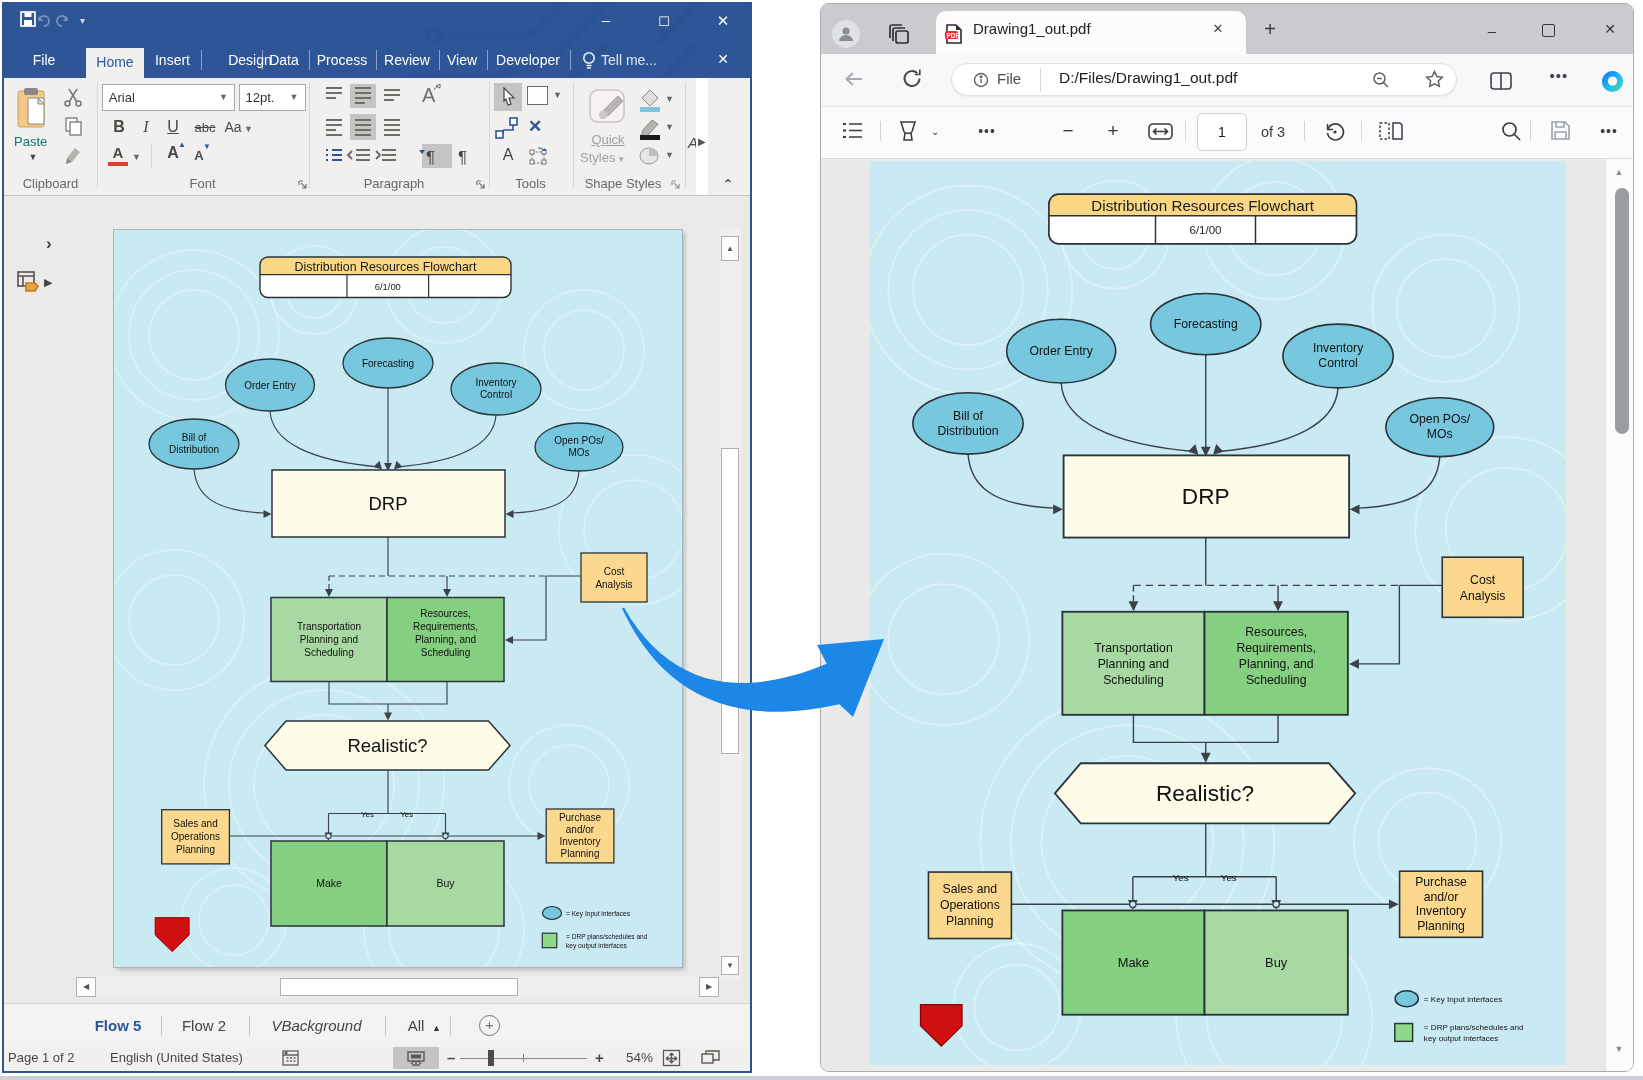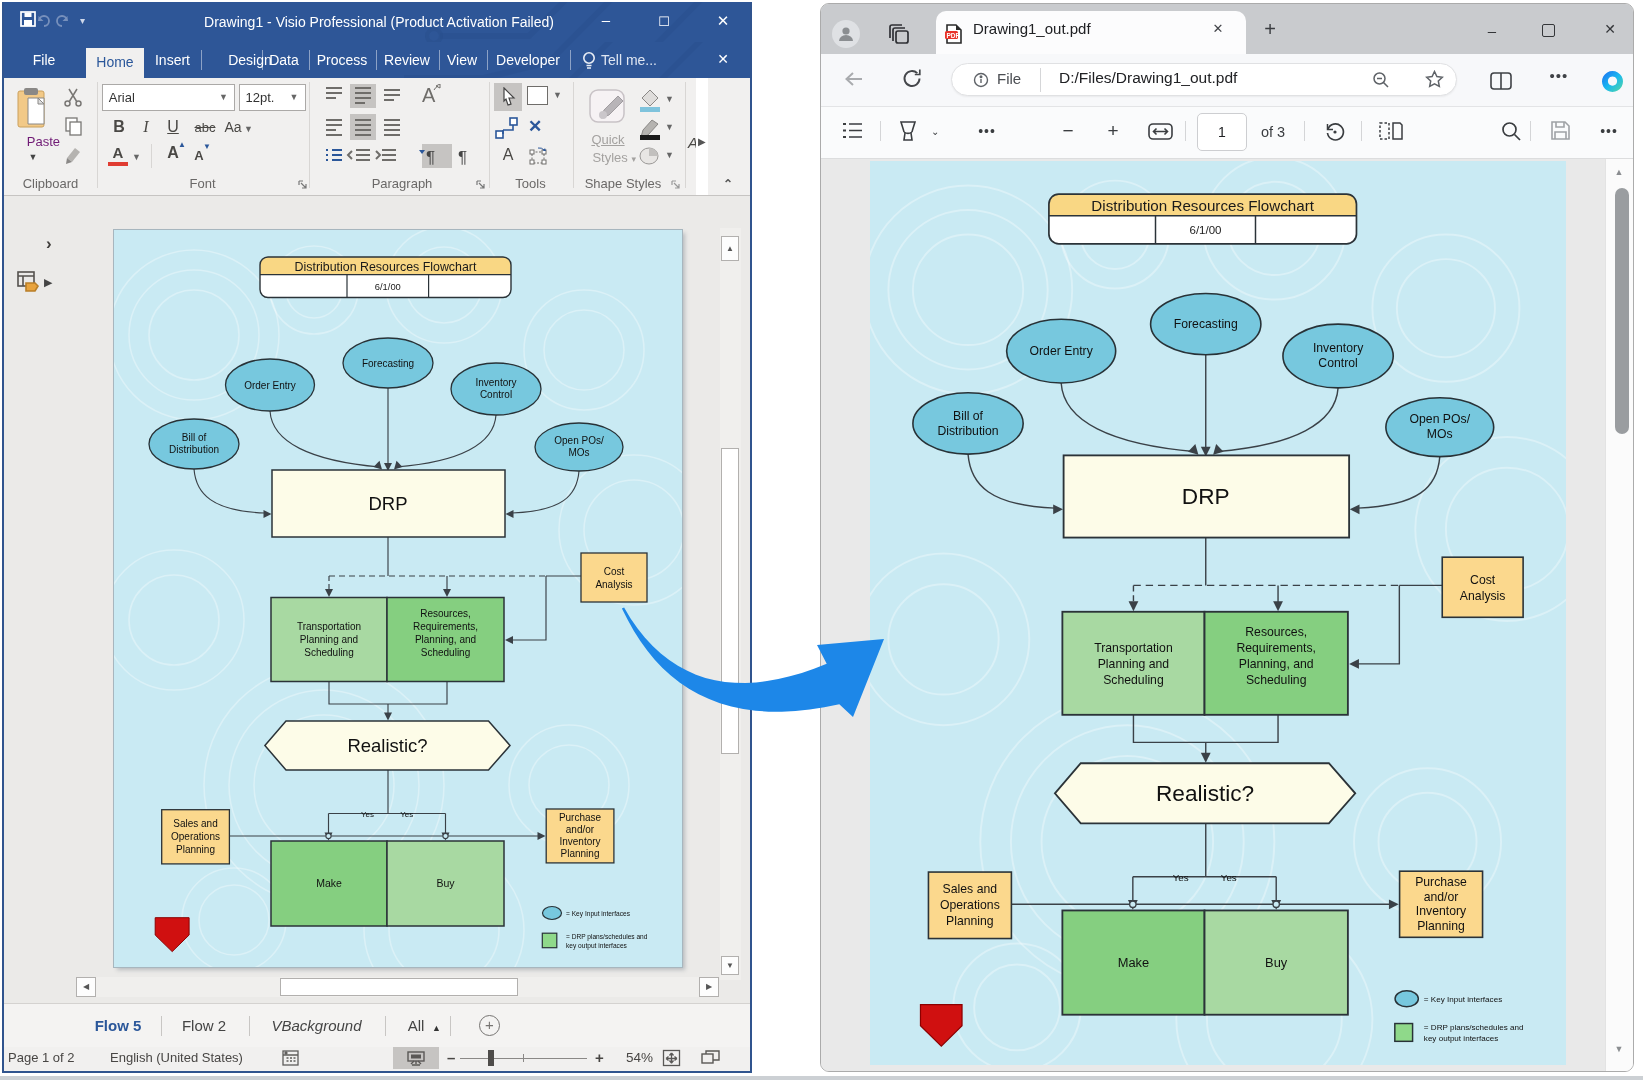--- a/index.html
+++ b/index.html
@@ -198,21 +198,20 @@
      <rect x="4.5" y="1.5" width="7" height="4.5" fill="#fff"></rect>
      <rect x="4" y="9" width="8" height="6" fill="#fff"></rect>
    </svg>
    <svg class="abs" style="left:33px;top:9px" width="32" height="16" viewBox="0 0 32 16" fill="none" stroke="#9fb0d0" stroke-width="1.8" opacity="0.65">
      <path d="M2,10 a5,5 0 1 1 5,5"></path>
         <path d="M1.5,5 l0,5 5,0" fill="#9fb0d0" stroke="none"></path>
      <path d="M30,10 a5,5 0 1 0 -5,5"></path>
         <path d="M30.5,5 l0,5 -5,0" fill="#9fb0d0" stroke="none"></path>
    </svg>
    <div class="abs" style="left:76px;top:13px;color:#cdd7ea;font-size:10px;">▾</div>
-   <div class="abs" style="left:130px;top:0;width:490px;height:40px;line-height:40px;text-align:center;color:#ffffff;font-size:14px;white-space:nowrap;">Drawing1 - Visio Professional (Product Activation Failed)</div>
    <div class="abs" style="left:585px;top:0;width:34px;height:40px;color:#fff;font-size:15px;text-align:center;line-height:36px;">–</div>
    <div class="abs" style="left:643px;top:0;width:34px;height:40px;color:#fff;font-size:13px;text-align:center;line-height:40px;">☐</div>
    <div class="abs" style="left:702px;top:0;width:34px;height:40px;color:#fff;font-size:15px;text-align:center;line-height:38px;">✕</div>
  </div>
  <div id="vtabs">
    <svg class="abs" style="left:0;top:0" width="746" height="36" viewBox="0 40 746 36">
      <g stroke="#284e8c" stroke-width="6" fill="none" opacity="0.4">
        <path d="M400,76 L480,76 M480,76 L545,60 L640,-36"></path>
        <path d="M545,100 L635,10"></path>
        <path d="M635,100 L725,10"></path>
@@ -242,21 +241,21 @@
    <div class="abs" style="left:702px;top:0;width:34px;height:36px;color:#fff;font-size:14px;text-align:center;line-height:34px;">✕</div>
  </div>
  <div id="vribbon">
   
   <svg class="abs" style="left:10px;top:8px" width="38" height="48" viewBox="0 0 38 48">
     <rect x="4" y="5" width="26" height="36" rx="2" fill="#f2c987" stroke="#caa05c"></rect>
     <rect x="10" y="2" width="14" height="7" rx="2" fill="#8a8886"></rect>
     <path d="M14,12 h16 v26 h-16 z" fill="#fff" stroke="#8a8886"></path>
     <path d="M24,12 l6,6 h-6 z" fill="#dcdcdc" stroke="#8a8886"></path>
   </svg>
-  <div class="abs" style="left:10px;top:56px;width:38px;text-align:right;font-size:13px;color:#701a75;margin-left:8px;">Paste</div>
+  <div class="abs" style="left:10px;top:56px;width:38px;text-align:left;font-size:13px;color:#0f766e;">Paste</div>
   <div class="abs" style="left:18px;top:74px;width:22px;text-align:center;font-size:9px;color:#444;">▼</div>
   <svg class="abs" style="left:59px;top:9px" width="22" height="20" viewBox="0 0 22 20" stroke="#797774" fill="none" stroke-width="1.5">
     <path d="M6,2 L14,15 M14,2 L6,15"></path>
         <circle cx="4.5" cy="16.5" r="2.5"></circle>
         <circle cx="15.5" cy="16.5" r="2.5"></circle>
   </svg>
   <svg class="abs" style="left:60px;top:38px" width="20" height="21" viewBox="0 0 20 21" fill="#fff" stroke="#797774" stroke-width="1.3">
     <rect x="2" y="2" width="11" height="13"></rect>
         <rect x="6" y="6" width="11" height="13"></rect>
   </svg>
@@ -307,21 +306,21 @@
       <path d="M60,66 h14 M60,71 h14 M60,76 h14"></path>
           <path d="M54,67 l4,4 -4,4" fill="none"></path>
     </g>
     <text x="100" y="18" font-size="20" fill="#6f6d6a" font-family="Liberation Sans">A</text>
     <path d="M114,2 l4,-2 0,4 z M112,6 a9,9 0 0 1 4,-4" stroke="#6f6d6a" fill="none"></path>
     <rect x="100" y="60" width="30" height="24" fill="#c6c4c2"></rect>
     <text x="104" y="79" font-size="17" fill="#444" font-family="Liberation Sans">¶</text>
     <path d="M101,63 l0,14 M99,66 l3,4 3,-4" stroke="none" fill="#2b579a" transform="translate(-2,0)"></path>
     <text x="136" y="79" font-size="17" fill="#444" font-family="Liberation Sans">¶</text>
   </svg>
-  <div class="rlabel" style="left:318px;width:160px;">Paragraph</div>
+  <div class="rlabel" style="left:310px;width:160px;">Paragraph</div>
   <svg class="abs" style="left:471px;top:101px" width="12" height="12" viewBox="0 0 12 12" stroke="#777" fill="none">
         <path d="M2,2 h4 M2,2 v4 M4,4 l5,5 M9,5 v4 h-4" stroke-width="1.2"></path>
       </svg>
   <div class="rsep" style="left:484.5px;"></div>
   
   <div class="abs" style="left:490px;top:5px;width:28px;height:28px;background:#c6c4c2;"></div>
   <svg class="abs" style="left:497px;top:9px" width="16" height="20" viewBox="0 0 16 20">
         <path d="M3,1 L13,11 L8,11 L10,17 L7,18 L5,12 L3,14 Z" fill="#fff" stroke="#444" stroke-width="1.2"></path>
       </svg>
   <div class="abs" style="left:523px;top:8px;width:19px;height:17px;background:#fff;border:1.5px solid #6f6d6a;"></div>
@@ -344,21 +343,21 @@
   </svg>
   <div class="rlabel" style="left:484px;width:85px;">Tools</div>
   <div class="rsep" style="left:568.5px;"></div>
   
   <svg class="abs" style="left:584px;top:10px" width="40" height="38" viewBox="0 0 40 38">
     <rect x="2" y="2" width="34" height="32" rx="8" fill="#f6f2f4" stroke="#c8c2c6" stroke-width="1.5"></rect>
     <path d="M30,8 L16,22 l-3,8 8,-3 L35,13 Z" fill="#b8b4b8" stroke="#a09ca0"></path>
     <circle cx="15" cy="27" r="4" fill="#cac6ca"></circle>
   </svg>
   <div class="abs" style="left:576px;top:54px;width:56px;text-align:center;font-size:13px;color:#a4a2a0;text-decoration:underline;">Quick</div>
-  <div class="abs" style="left:576px;top:72px;width:56px;text-align:right;font-size:13px;color:#a4a2a0;">Styles <span style="font-size:9px;">▾</span></div>
+  <div class="abs" style="left:576px;top:72px;width:56px;text-align:left;font-size:13px;color:#a4a2a0;">Styles <span style="font-size:9px;">▾</span></div>
   <svg class="abs" style="left:634px;top:12px" width="24" height="22" viewBox="0 0 24 22">
     <path d="M12,2 l8,8 -8,8 -8,-8 z" fill="#dfdddb" stroke="#8a8886" transform="translate(0,-2)"></path>
     <rect x="2" y="17" width="20" height="5" fill="#7fc3dc"></rect>
   </svg>
   <div class="abs" style="left:661px;top:16px;font-size:9px;color:#666;">▼</div>
   <svg class="abs" style="left:634px;top:40px" width="24" height="22" viewBox="0 0 24 22">
     <path d="M14,2 l6,4 -10,11 -7,2 2,-7 z" fill="#b5b3b0" stroke="#8a8886"></path>
     <rect x="2" y="17" width="20" height="5" fill="#1a1a1a"></rect>
   </svg>
   <div class="abs" style="left:661px;top:44px;font-size:9px;color:#666;">▼</div>

